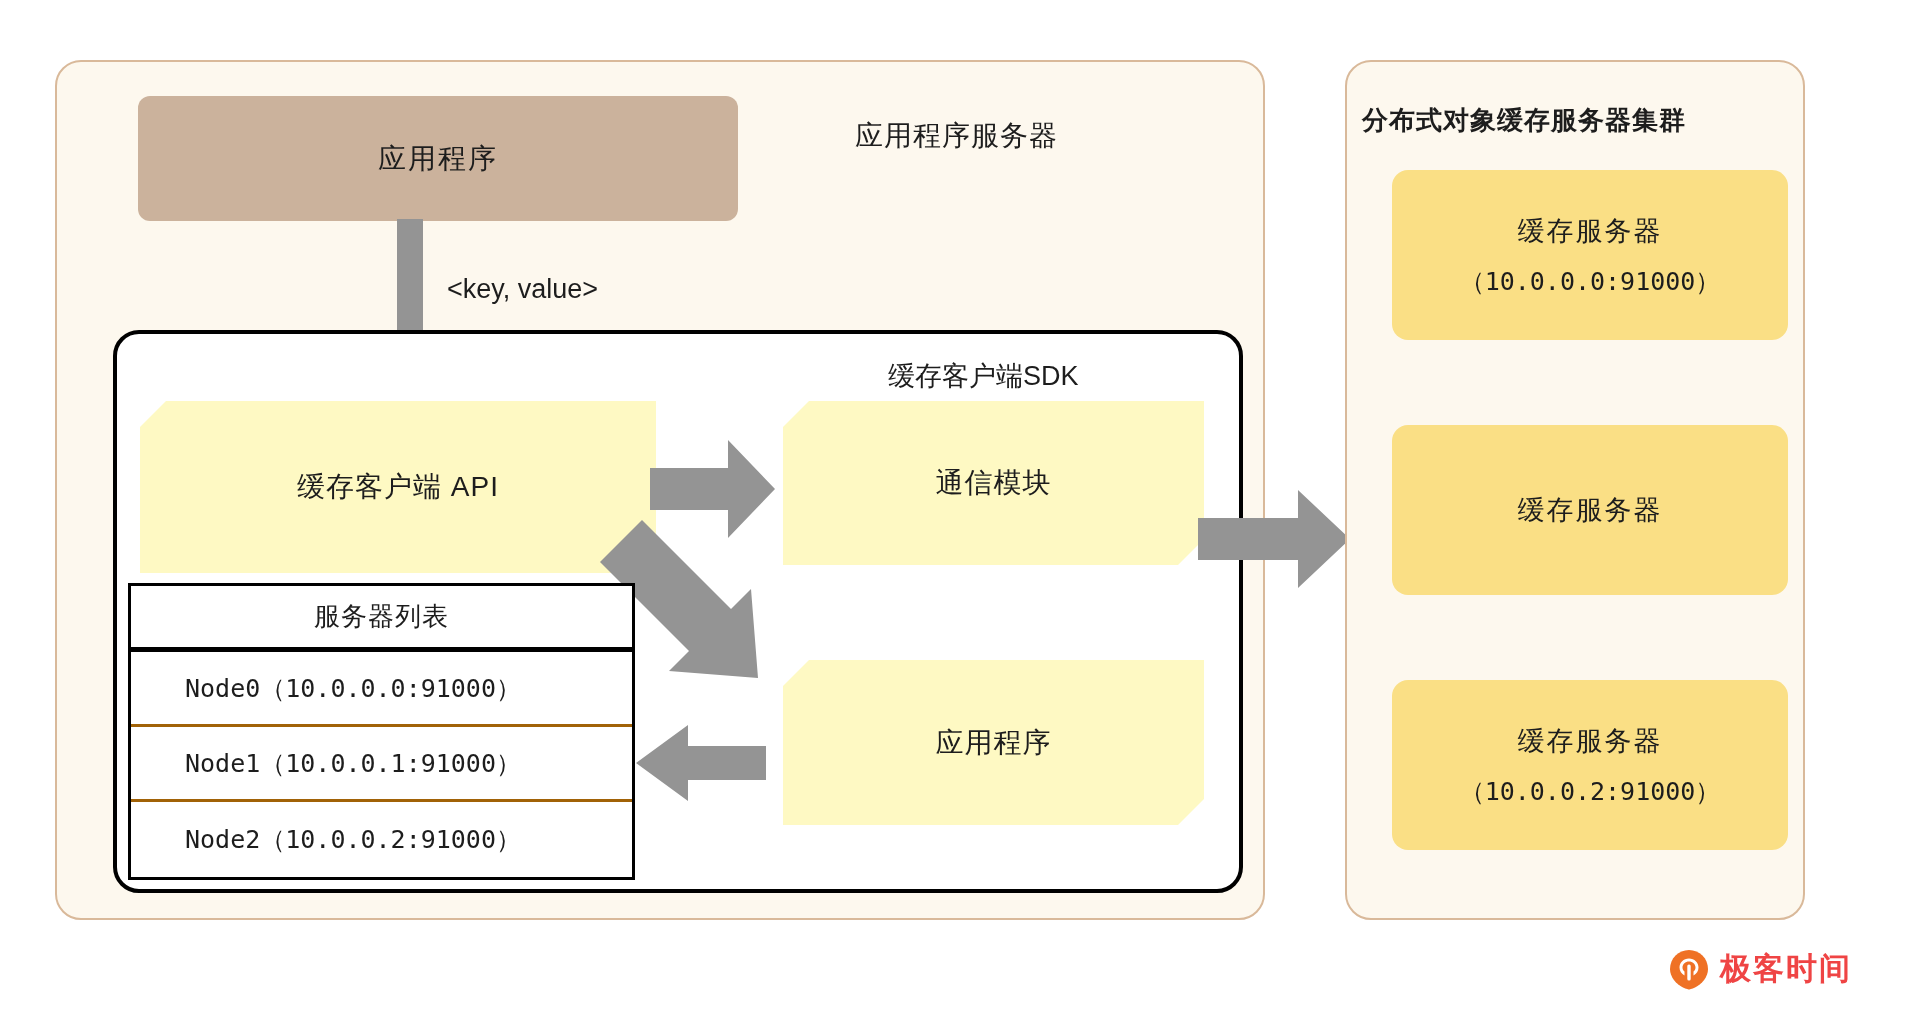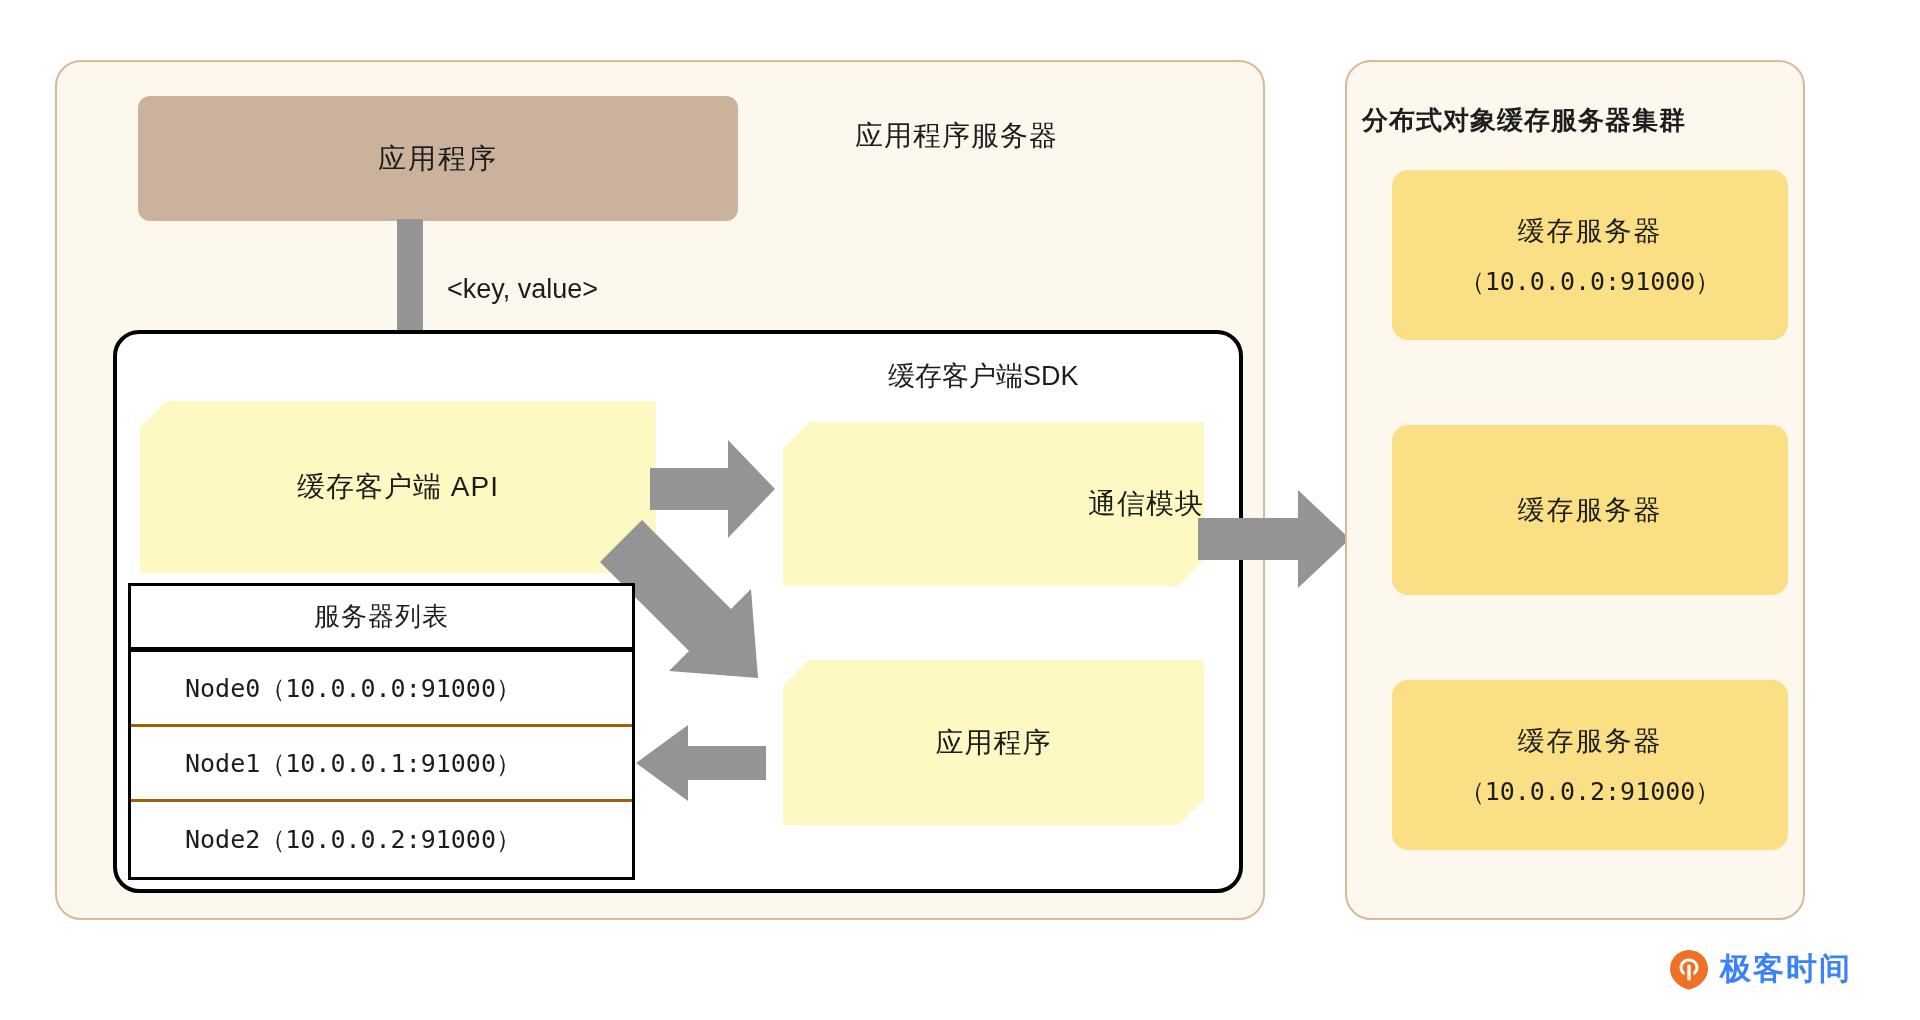--- a/index.html
+++ b/index.html
@@ -99,22 +99,22 @@
     color: #1d1d1d;
     letter-spacing: 1px;
     -webkit-clip-path: polygon(26px 0, 100% 0, 100% calc(100% - 26px), calc(100% - 26px) 100%, 0 100%, 0 26px);
     clip-path: polygon(26px 0, 100% 0, 100% calc(100% - 26px), calc(100% - 26px) 100%, 0 100%, 0 26px);
   }
   #cache-client-api-box {
     left: 140px; top: 401px;
     width: 516px; height: 172px;
   }
   #comm-module-box {
-    left: 783px; top: 422px;
-    width: 421px; height: 164px; justify-content: flex-end;
+    left: 783px; top: 401px;
+    width: 421px; height: 164px;
   }
   #routing-algo-box {
     left: 783px; top: 660px;
     width: 421px; height: 165px;
   }
 
   
   #server-list-table {
     position: absolute;
     left: 128px; top: 583px;
@@ -194,21 +194,21 @@
   
   #watermark {
     position: absolute;
     left: 1668px; top: 948px;
     display: flex;
     align-items: center;
     gap: 10px;
   }
   #watermark-text {
     font-size: 31px;
-    color: #3b82f6;
+    color: #ef4444;
     letter-spacing: 2px;
     font-weight: bold;
   }
 </style>
 </head>
 <body>
 
 <div class="stage">
 
   <div class="panel" id="app-server-panel"></div>

